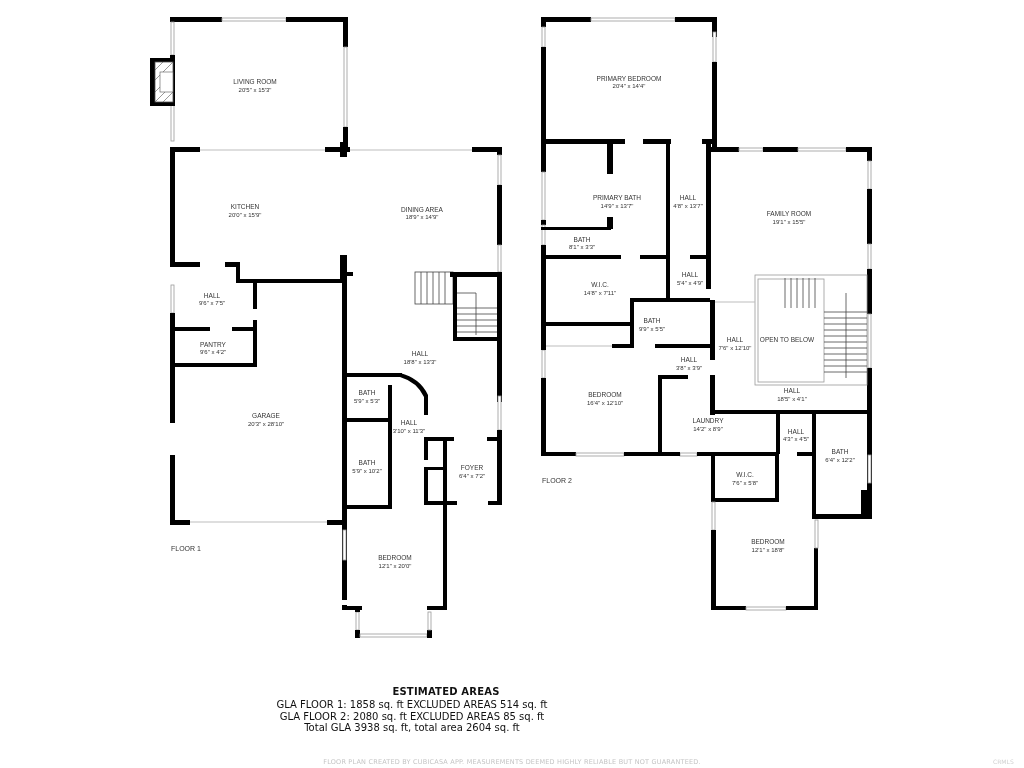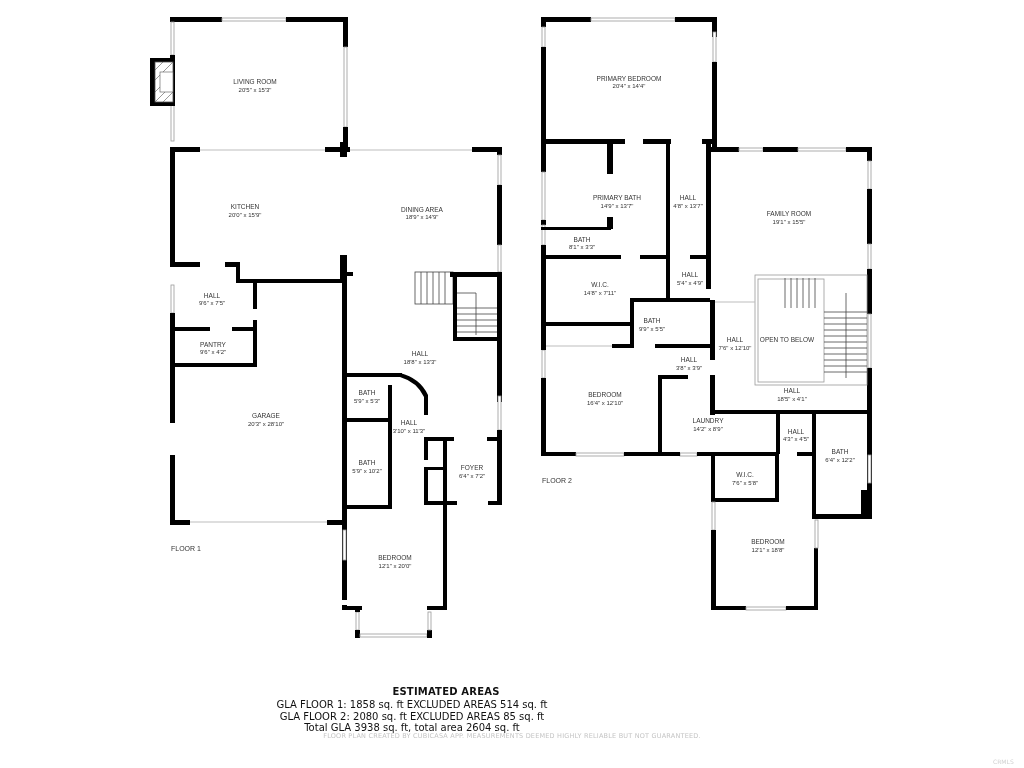--- a/index.html
+++ b/index.html
@@ -8,21 +8,21 @@
   .wall { fill: #000; }
   .win { fill: #fff; stroke: #9a9a9a; stroke-width: 0.8; }
   .thin { stroke: #bdbdbd; stroke-width: 1; fill: none; }
   .stair { stroke: #444; stroke-width: 0.8; fill: #fff; }
   .room-name { font-family: "Liberation Sans", sans-serif; font-size: 6.5px; fill: #333; text-anchor: middle; }
   .room-dim { font-family: "Liberation Sans", sans-serif; font-size: 6px; fill: #333; text-anchor: middle; }
   .floor-label { font-family: "Liberation Sans", sans-serif; font-size: 7px; fill: #333; }
   .summary { position: absolute; left: 0; width: 1024px; text-align: center; color: #111; }
   .summary .title { position: absolute; top: 686px; width: 892px; text-align: center; font-family: "DejaVu Sans", sans-serif; font-weight: bold; font-size: 10px; letter-spacing: 0.2px; }
   .summary .line { position: absolute; width: 824px; text-align: center; font-family: "DejaVu Sans", sans-serif; font-size: 10px; }
-  .disclaimer { position: absolute; top: 732px; left: 0; width: 1024px; text-align: center; font-family: "DejaVu Sans", sans-serif; font-size: 6.5px; color: #c4c4c4; letter-spacing: 0.2px; }
+  .disclaimer { position: absolute; top: 758px; left: 0; width: 1024px; text-align: center; font-family: "DejaVu Sans", sans-serif; font-size: 6.5px; color: #c4c4c4; letter-spacing: 0.2px; }
   .watermark { position: absolute; top: 758px; left: 993px; font-family: "DejaVu Sans", sans-serif; font-size: 6px; color: #d0d0d0; }
 </style>
 </head>
 <body>
 
 <svg id="plan" viewBox="0 0 1024 768" xmlns="http://www.w3.org/2000/svg">
 
   <g>
 
     <rect class="wall" x="170" y="17" width="52" height="5"></rect>

